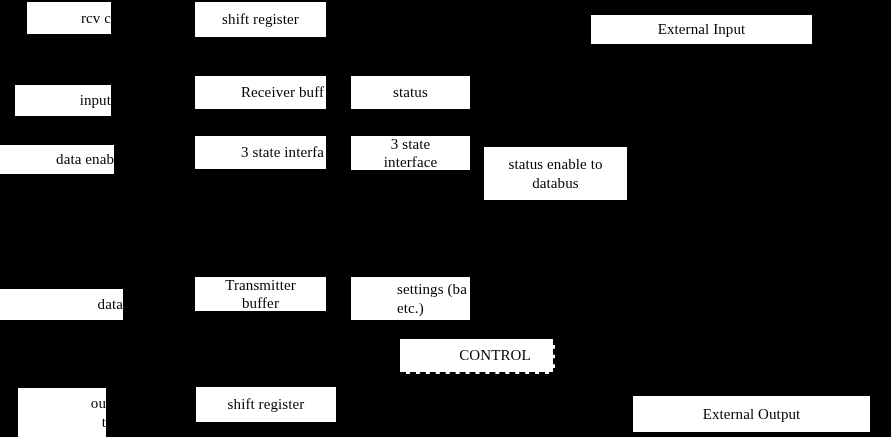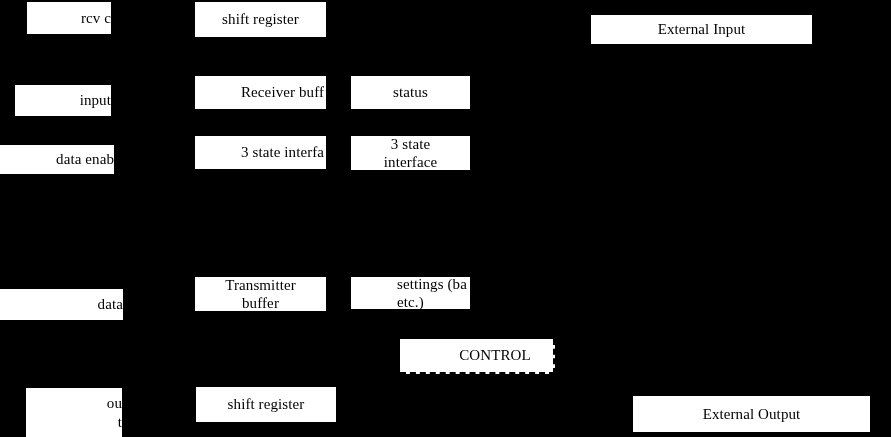--- a/index.html
+++ b/index.html
@@ -79,35 +79,39 @@
     <div class="node anchor-right" style="left: -7px; top: 145px; width: 121px; height: 29px;">
       <span class="line">data enab</span>
     </div>
     <div class="node clip-right" style="left: 195px; top: 136px; width: 131px; height: 33px;">
       <span class="line">3 state interfa</span>
     </div>
     <div class="node" style="left: 351px; top: 136px; width: 119px; height: 34px;">
       <span class="line">3 state</span>
       <span class="line">interface</span>
     </div>
+    <div class="node" style="left: 484px; top: 147px; width: 143px; height: 53px;">
+      <span class="line">status enable to</span>
+      <span class="line">databus</span>
+    </div>
     <div class="node anchor-right" style="left: -8px; top: 289px; width: 131px; height: 31px;">
       <span class="line">data</span>
     </div>
     <div class="node" style="left: 195px; top: 277px; width: 131px; height: 34px;">
       <span class="line">Transmitter</span>
       <span class="line">buffer</span>
     </div>
-    <div class="node clip-right" style="left: 351px; top: 277px; width: 119px; height: 32px;">
+    <div class="node clip-right" style="left: 351px; top: 277px; width: 119px; height: 43px;">
       <span class="line">settings (ba</span>
       <span class="line">etc.)</span>
     </div>
     <div class="node dashed-br" style="left: 400px; top: 339px; width: 155px; height: 35px; padding-left: 37px;">
       <span class="line">CONTROL</span>
     </div>
-    <div class="node anchor-right" style="left: 26px; top: 388px; width: 96px; height: 49px;">
+    <div class="node anchor-right" style="left: 18px; top: 388px; width: 88px; height: 49px;">
       <span class="line">ou</span>
       <span class="line">t</span>
     </div>
     <div class="node" style="left: 196px; top: 387px; width: 140px; height: 35px;">
       <span class="line">shift register</span>
     </div>
     <div class="node" style="left: 633px; top: 396px; width: 237px; height: 36px;">
       <span class="line">External Output</span>
     </div>
   </div>

